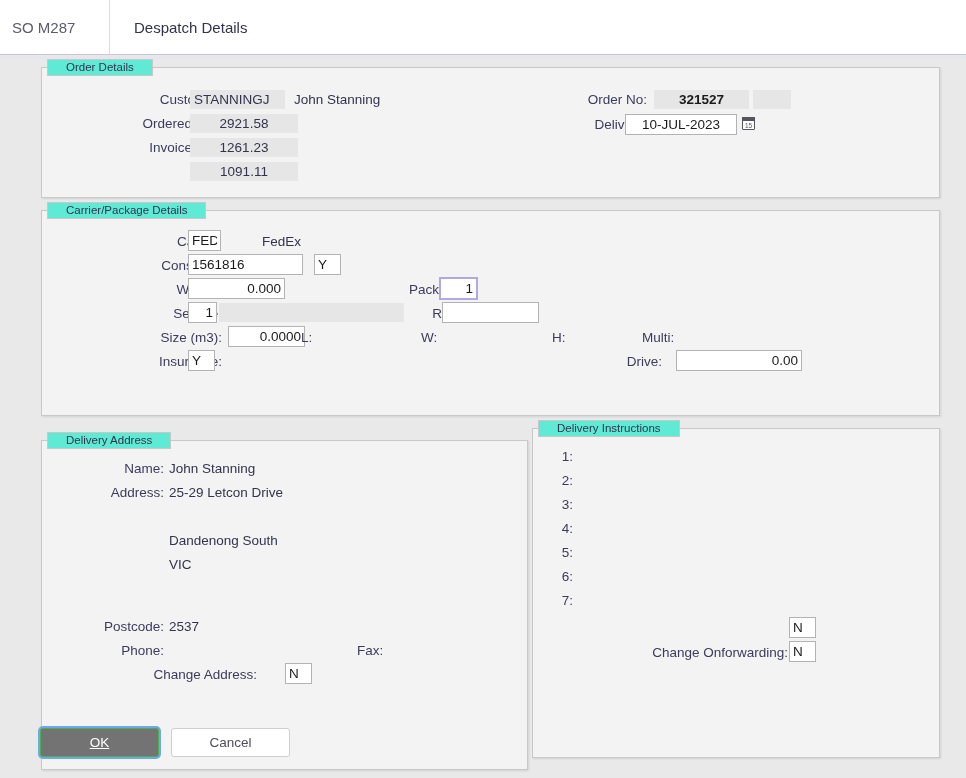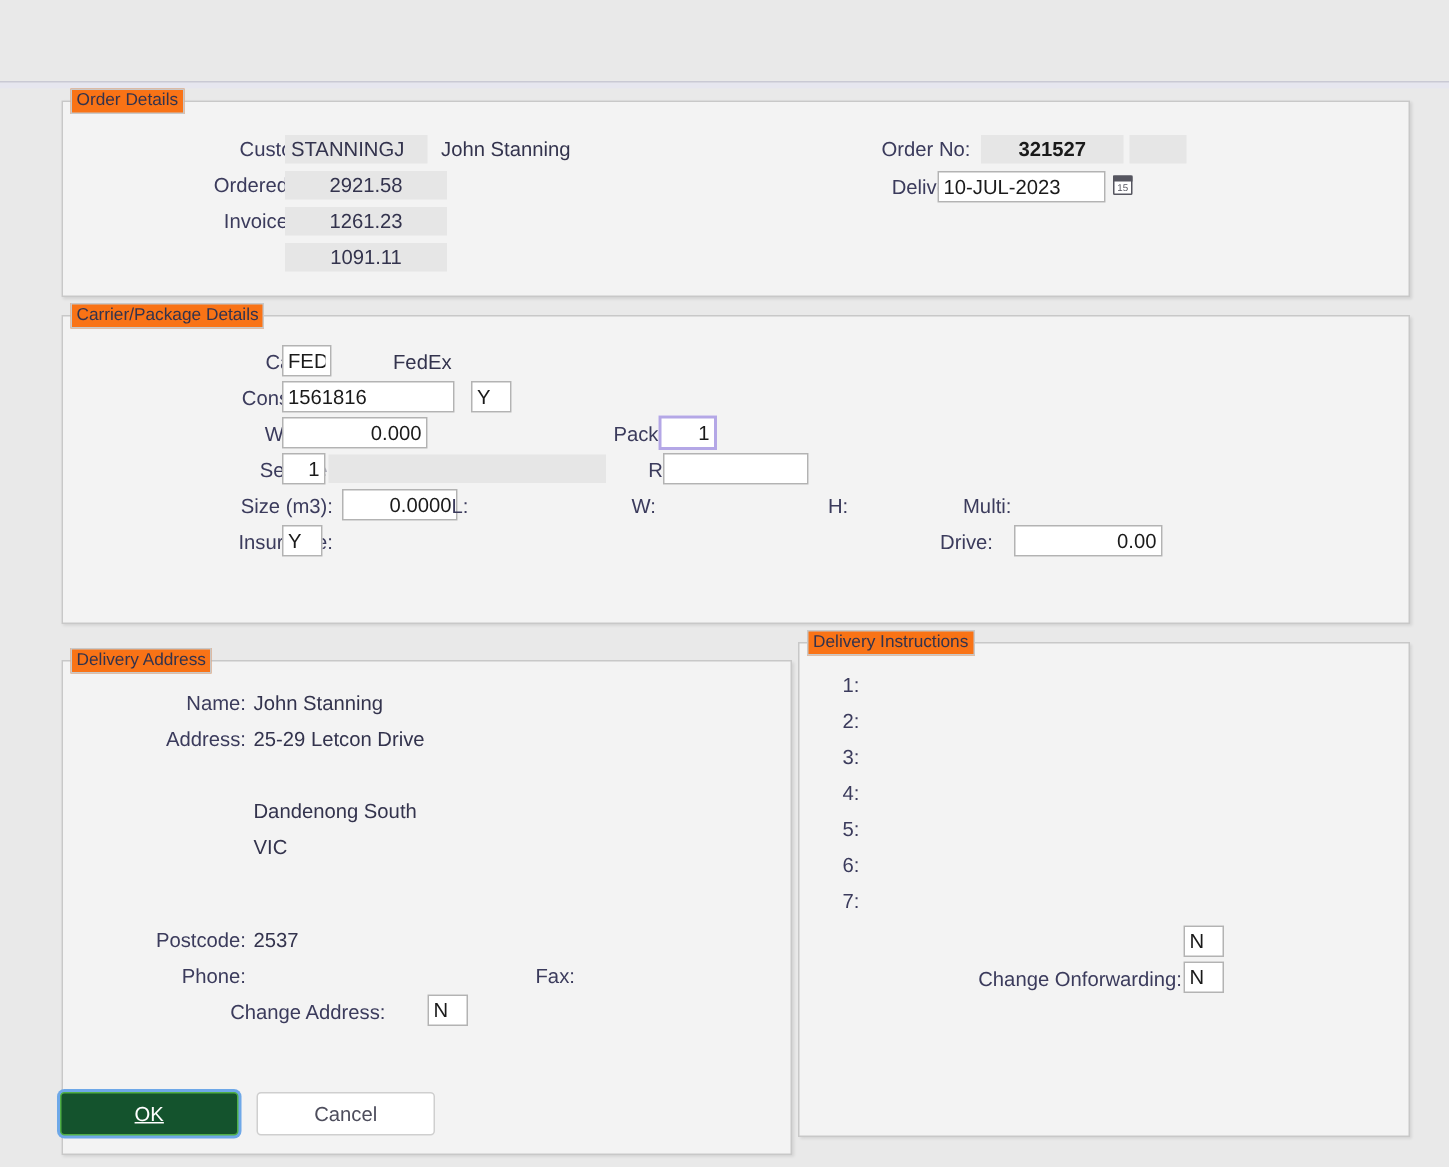--- a/index.html
+++ b/index.html
@@ -53,23 +53,23 @@
   
   .panel {
     position: absolute;
     background: #f3f3f3;
     border: 1px solid #c8c8c8;
     box-shadow: 1px 1px 2px rgba(0,0,0,0.10);
   }
   .panel-legend {
     position: absolute;
     top: -9px; left: 5px;
-    background: #f97316;
+    background: #5eead4;
     border: 1px solid #c8c8c8;
-    padding: 0 3px;
+    padding: 0 18px;
     font-size: 11.5px;
     line-height: 15px;
     height: 17px;
     color: #33334d;
     white-space: nowrap;
   }
 
   #panel-order    { left: 41px; top: 8px;   width: 899px; height: 131px; }
   #panel-carrier  { left: 41px; top: 151px; width: 899px; height: 206px; }
   #panel-address  { left: 41px; top: 369px; width: 487px; height: 330px; margin-top: 12px; }
@@ -149,38 +149,44 @@
   .btn {
     position: absolute;
     height: 29px;
     font-family: "Liberation Sans", sans-serif;
     font-size: 13.5px;
     border-radius: 3px;
     cursor: pointer;
   }
   #btn-ok {
     left: 0; top: 0; width: 119px;
-    background: #14532d;
+    background: #737373;
     border: 1px solid #4fae45;
     color: #ffffff;
     box-shadow: 0 0 0 2px #6ea8e8;
     text-decoration: underline;
   }
   #btn-cancel {
     left: 131px; top: 0; width: 119px;
     background: #ffffff;
     border: 1px solid #cfcfcf;
     color: #4d4d5c;
   }
 </style>
 </head>
 <body>
 
 <div id="app">
 
+  <div class="header">
+    <div class="header-tab">
+      <span>SO M287</span>
+    </div>
+    <div class="header-title">Despatch Details</div>
+  </div>
   <div class="header-strip"></div>
 
   <div class="body-area">
 
     <div class="panel" id="panel-order">
       <div class="panel-legend">Order Details</div>
 
       <div class="lbl" style="left:10px; top:22px; width:170px;">Customer:</div>
       <div class="ro" style="left:148px; top:22px; width:95px;">STANNINGJ</div>
       <div class="val-static" style="left:252px; top:22px;">John Stanning</div>
@@ -192,21 +198,21 @@
       <div class="ro num" style="left:148px; top:70px; width:108px;">1261.23</div>
 
       <div class="lbl" style="left:10px; top:94px; width:170px;">Cost:</div>
       <div class="ro num" style="left:148px; top:94px; width:108px;">1091.11</div>
 
       <div class="lbl" style="left:430px; top:22px; width:175px;">Order No:</div>
       <div class="ro num bold" style="left:612px; top:22px; width:95px;">321527</div>
       <div class="ro" style="left:711px; top:22px; width:38px;"></div>
 
       <div class="lbl" style="left:430px; top:47px; width:175px;">Delivery:</div>
-      <input class="inp" style="left: 583px; top: 46px; width: 112px; text-align: left;" value="10-JUL-2023">
+      <input class="inp" style="left: 583px; top: 46px; width: 112px; text-align: center;" value="10-JUL-2023">
       <div class="cal-icon" style="left:700px; top:49px;">15</div>
     </div>
 
     <div class="panel" id="panel-carrier">
       <div class="panel-legend">Carrier/Package Details</div>
 
       <div class="lbl" style="left:10px; top:21px; width:170px;">Carrier:</div>
       <input class="inp" style="left: 146px; top: 19px; width: 33px;" value="FEDX">
       <div class="val-static" style="left:220px; top:21px;">FedEx</div>
 
@@ -228,21 +234,21 @@
       <div class="lbl" style="left:10px; top:117px; width:170px;">Size (m3):</div>
       <input class="inp num" style="left: 146px; top: 115px; width: 77px; margin-left: 40px;" value="0.0000">
       <div class="lbl lbl-left" style="left:259px; top:117px; width:40px;">L:</div>
       <div class="lbl lbl-left" style="left:379px; top:117px; width:40px;">W:</div>
       <div class="lbl lbl-left" style="left:510px; top:117px; width:40px;">H:</div>
       <div class="lbl lbl-left" style="left:600px; top:117px; width:60px;">Multi:</div>
 
       <div class="lbl" style="left:10px; top:141px; width:170px;">Insurance:</div>
       <input class="inp" style="left: 146px; top: 139px; width: 27px;" value="Y">
       <div class="lbl" style="left:480px; top:141px; width:140px;">Drive:</div>
-      <input class="inp num" style="left: 634px; top: 139px; width: 99px;" value="0.00">
+      <input class="inp num" style="left: 634px; top: 139px; width: 126px;" value="0.00">
     </div>
 
     <div class="panel" id="panel-address">
       <div class="panel-legend">Delivery Address</div>
 
       <div class="lbl" style="left:10px; top:18px; width:112px;">Name:</div>
       <div class="val-static" style="left:127px; top:18px;">John Stanning</div>
 
       <div class="lbl" style="left:10px; top:42px; width:112px;">Address:</div>
       <div class="val-static" style="left:127px; top:42px;">25-29 Letcon Drive</div>

